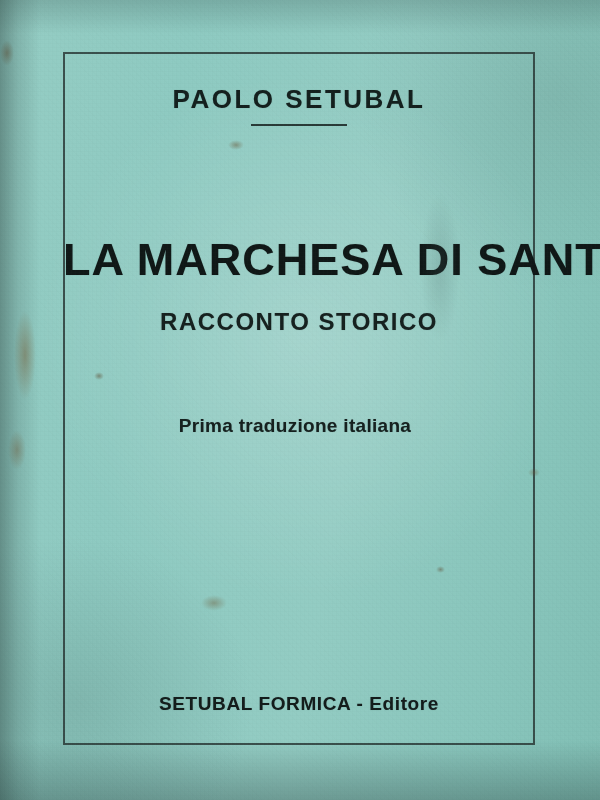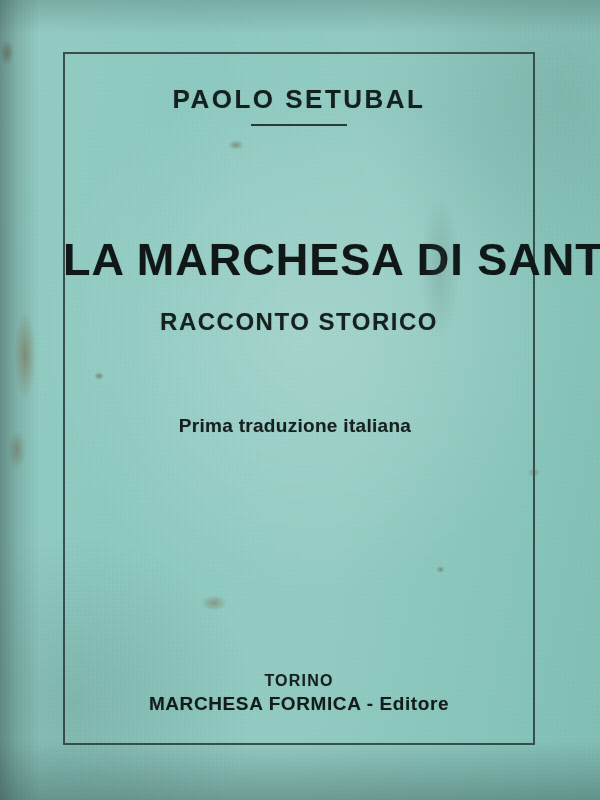--- a/index.html
+++ b/index.html
@@ -193,22 +193,21 @@
   <div class="content">
     <div class="author">PAOLO SETUBAL</div>
     <div class="author-rule"></div>
 
     <div class="title">LA MARCHESA DI SANTOS</div>
     <div class="subtitle">RACCONTO STORICO</div>
 
     <div class="edition-note">Prima traduzione italiana</div>
 
     <div class="imprint">
-      <div class="city">TORINO</div>
-      <div class="publisher">MARCHESA FORMICA - Editore</div>
+      <div class="publisher">SETUBAL FORMICA - Editore</div>
     </div>
   </div>
 
   <div class="grain"></div>
   <div class="spine-shadow"></div>
   <div class="right-shadow"></div>
   <div class="top-shadow"></div>
   <div class="bottom-shadow"></div>
 
   <div class="blemish b1"></div>

